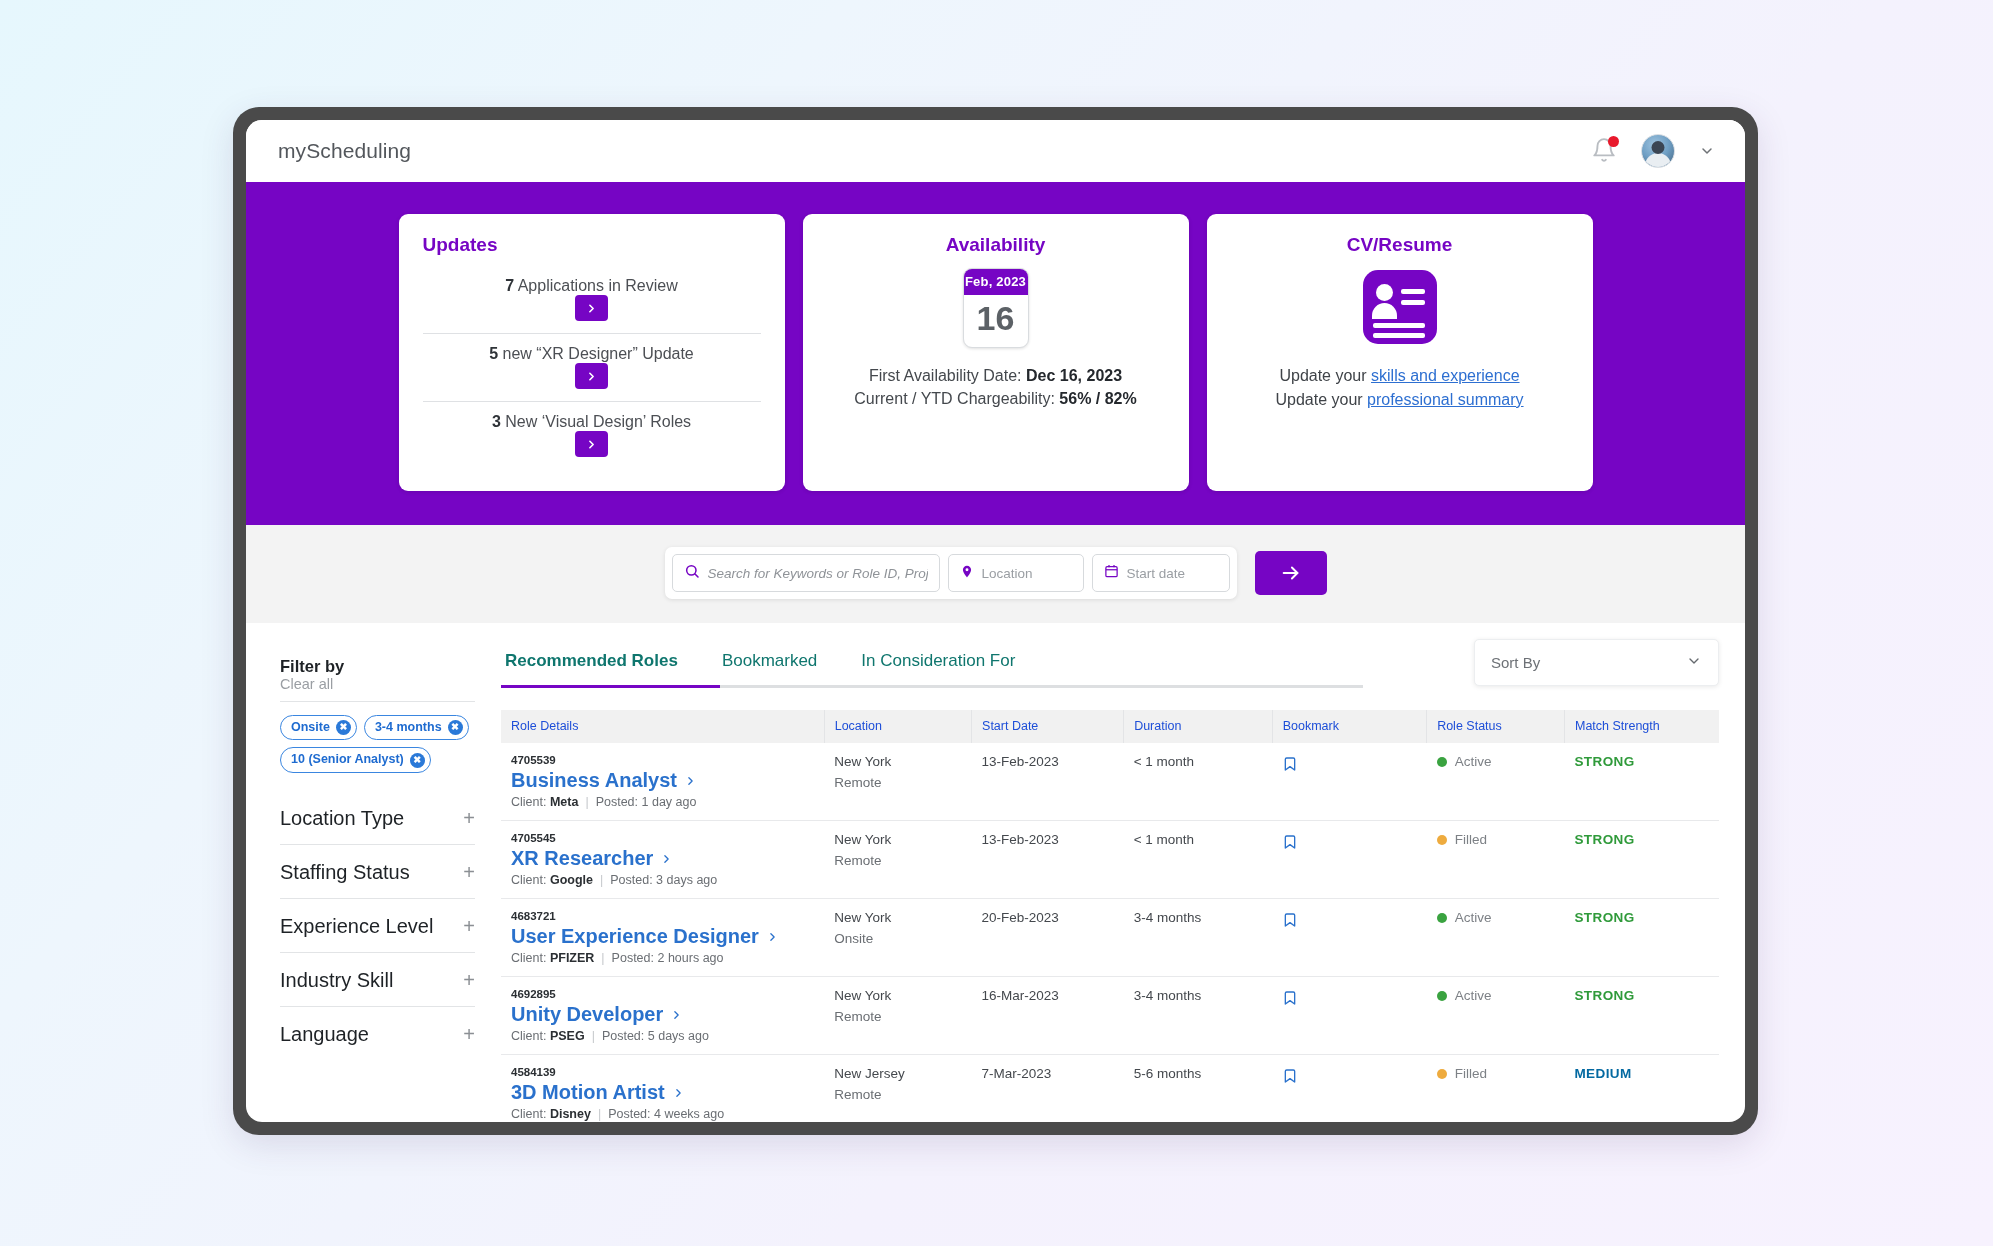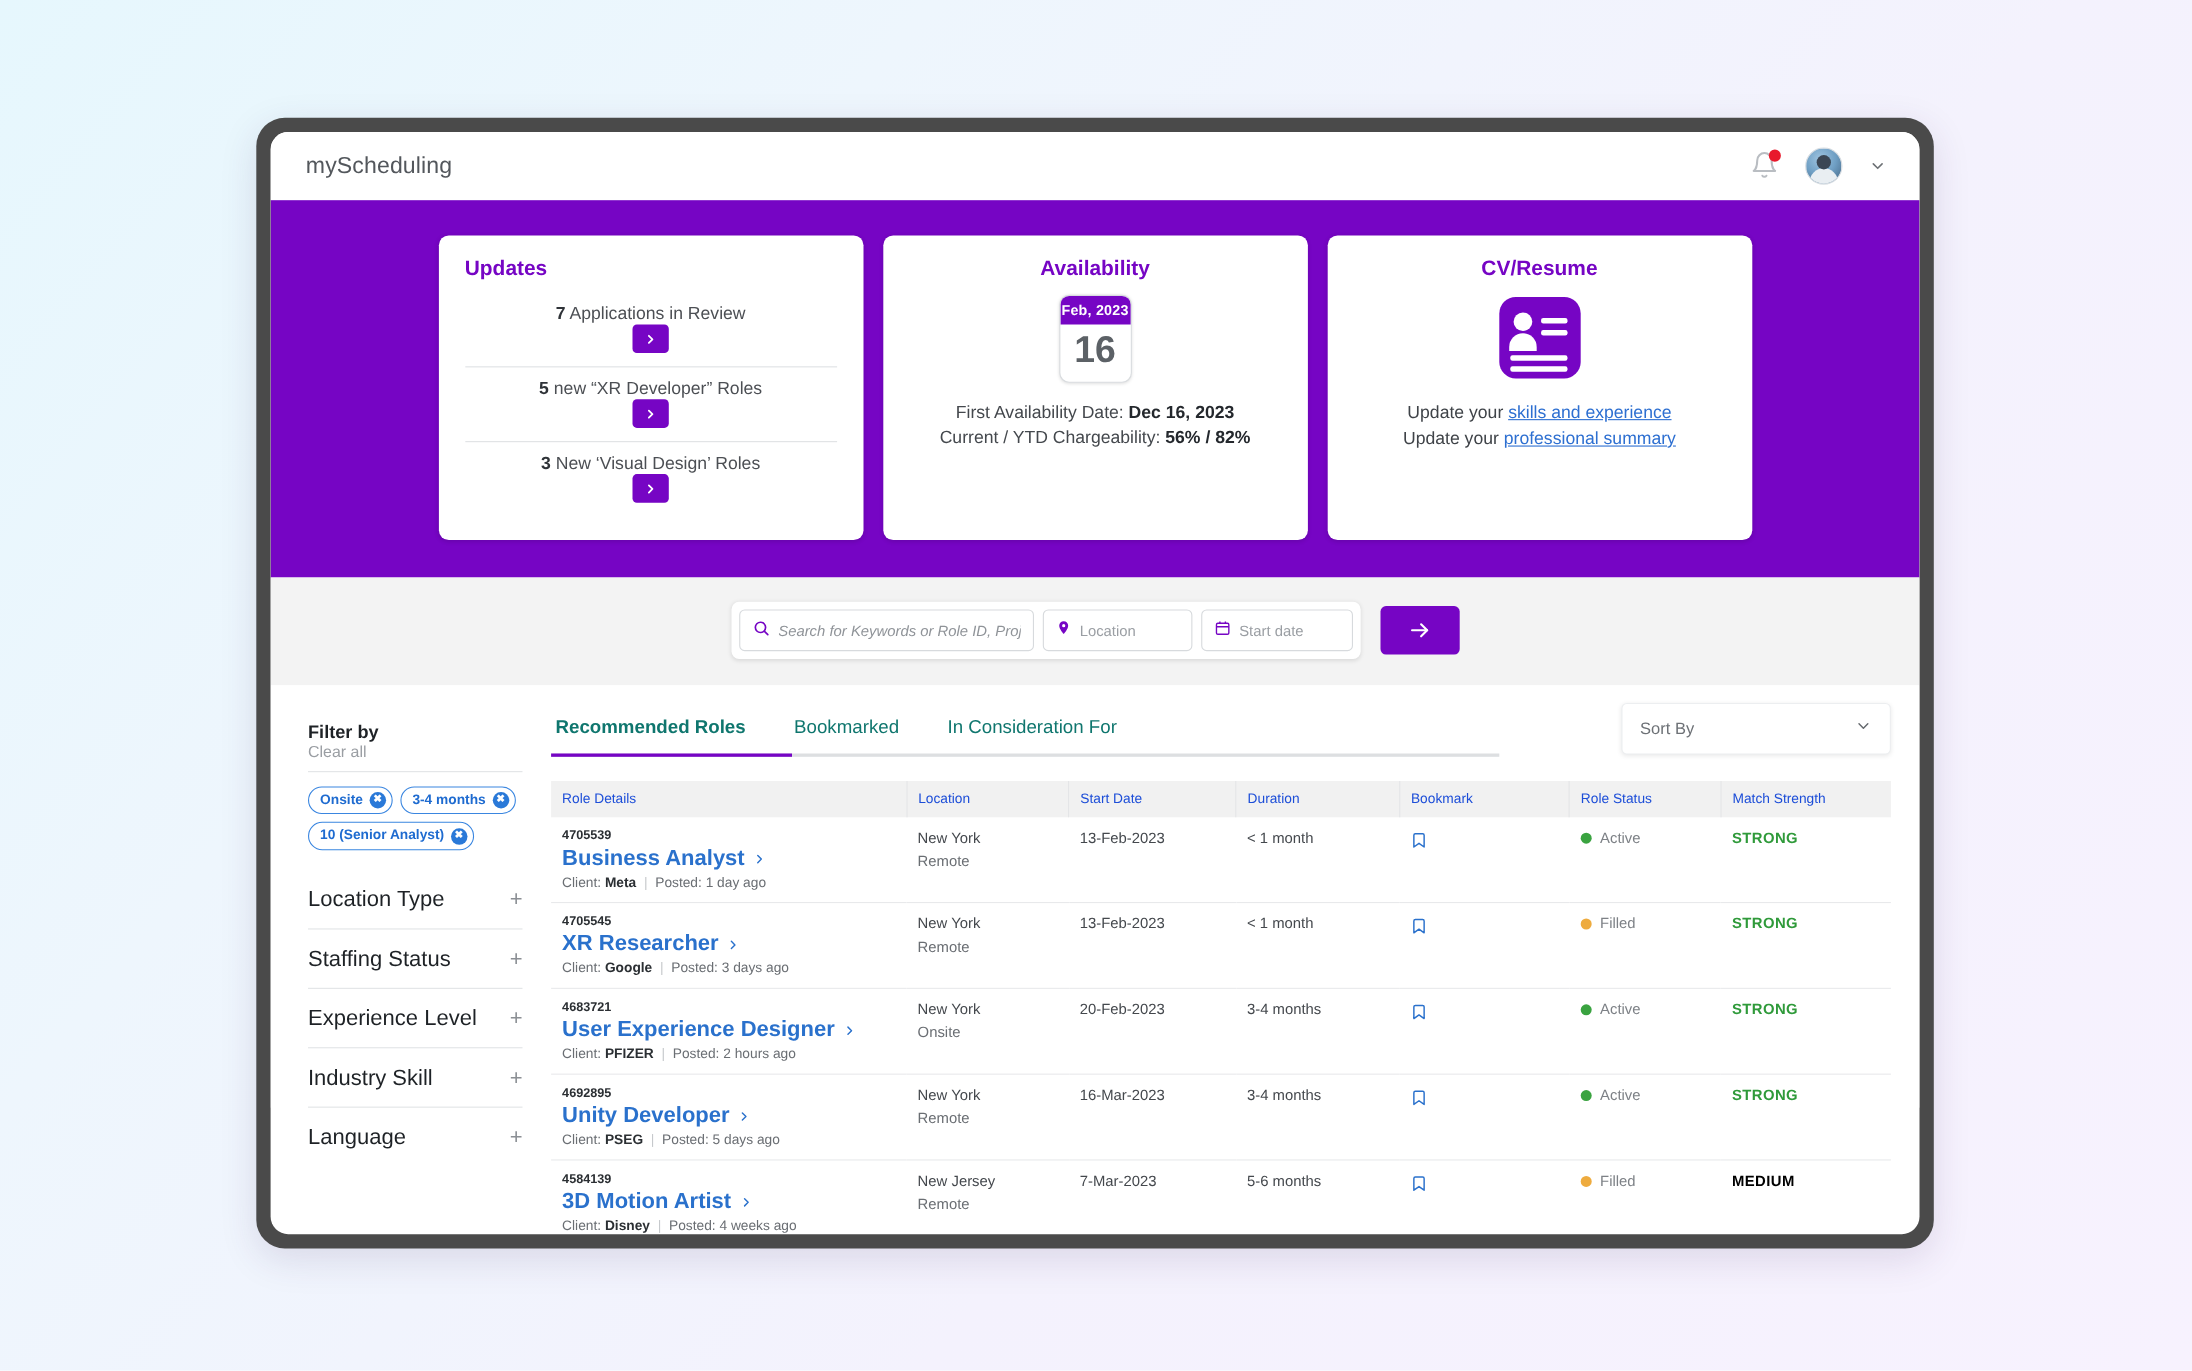--- a/index.html
+++ b/index.html
@@ -394,21 +394,21 @@
   .role-meta .sep { color: #c6c9cc; margin: 0 7px; }
   .loc-main { color: #44484d; }
   .loc-sub { color: #6a6e73; margin-top: 6px; }
   td.cell-mid { padding-top: 22px; }
   .status-cell { display: inline-flex; align-items: center; gap: 8px; color: #7d8186; }
   .dot { width: 10px; height: 10px; border-radius: 50%; flex: none; }
   .dot.active { background: #3aa340; }
   .dot.filled { background: #eeab3e; }
   .match { font-size: 13.5px; font-weight: bold; letter-spacing: .4px; }
   .match.strong { color: #2f9a3a; }
-  .match.medium { color: #000000; }
+  .match.medium { color: #0369a1; }
   .bookmark-btn { background: none; border: none; cursor: pointer; padding: 0; line-height: 0; }
 </style>
 </head>
 <body>
 
 <div class="tablet-frame">
   <div class="tablet-screen">
 
     <div class="topbar">
       <div class="brand">myScheduling</div>
@@ -438,21 +438,21 @@
             <b>7</b><span> Applications in Review</span>
           </div>
           <button class="update-btn">
             <svg width="13" height="13" viewBox="0 0 24 24" fill="none" stroke="#fff" stroke-width="3" stroke-linecap="round" stroke-linejoin="round">
                 <polyline points="9 18 15 12 9 6"></polyline>
               </svg>
           </button>
         </div>
         <div class="update-row">
           <div class="update-text">
-            <b>5</b><span> new “XR Developer” Roles</span>
+            <b>5</b><span> new “XR Designer” Update</span>
           </div>
           <button class="update-btn">
             <svg width="13" height="13" viewBox="0 0 24 24" fill="none" stroke="#fff" stroke-width="3" stroke-linecap="round" stroke-linejoin="round">
                 <polyline points="9 18 15 12 9 6"></polyline>
               </svg>
           </button>
         </div>
         <div class="update-row">
           <div class="update-text">
             <b>3</b><span> New ‘Visual Design’ Roles</span>

